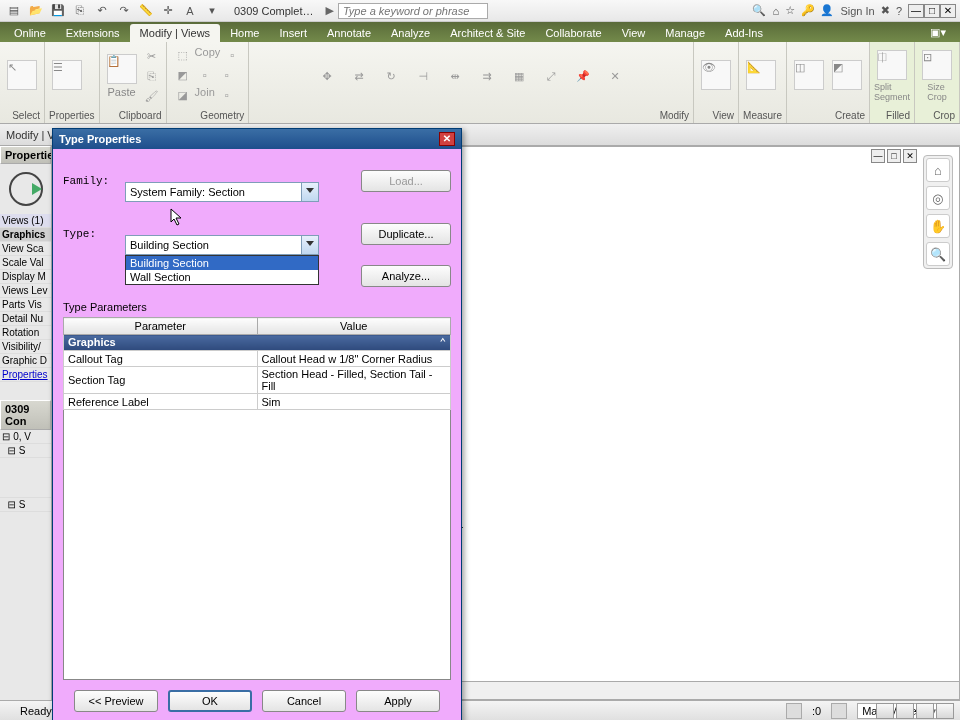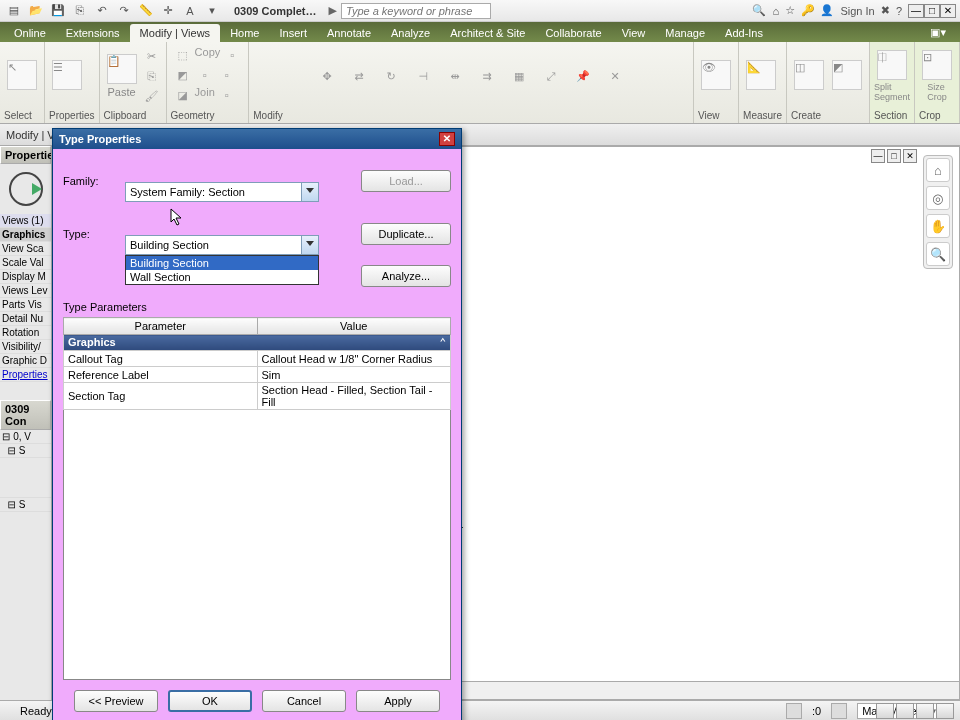--- a/index.html
+++ b/index.html
@@ -2,38 +2,38 @@
 <html><head>
 <meta charset="utf-8">
 <style>
 * { margin: 0; padding: 0; box-sizing: border-box; font-family: "Segoe UI", Tahoma, sans-serif; font-size: 11px; }
 body { width: 960px; height: 720px; background: #f0f0f0; overflow: hidden; position: relative; }
 
 
 .titlebar { height: 22px; background: linear-gradient(#f8f8f8,#e8e8e8); display: flex; align-items: center; border-bottom: 1px solid #ccc; }
 .titlebar .qat { display: flex; align-items: center; gap: 2px; padding: 0 4px; }
 .titlebar .qat-item { width: 20px; height: 18px; display: flex; align-items: center; justify-content: center; color: #555; }
-.titlebar .doc-title { flex: 0 0 auto; margin: 0 8px; font-weight: bold; color: #333; }
+.titlebar .doc-title { flex: 0 0 auto; margin: 0 8px; font-weight: normal; color: #333; }
 .titlebar .arrow { color: #666; margin: 0 4px; }
 .titlebar .search { width: 150px; height: 16px; border: 1px solid #aaa; padding: 0 4px; color: #888; font-style: italic; background: #fff; }
 .titlebar .right-icons { margin-left: auto; display: flex; align-items: center; gap: 6px; padding-right: 4px; }
 .titlebar .right-icons span { color: #555; }
 .win-btns { display: flex; gap: 0; }
 .win-btn { width: 16px; height: 14px; border: 1px solid #888; background: #eee; display: flex; align-items: center; justify-content: center; font-size: 10px; line-height: 1; }
 
 
 .ribbon-tabs { height: 20px; background: linear-gradient(#5a6b3a,#738a4a); display: flex; align-items: flex-end; padding: 0 4px; }
 .ribbon-tab { padding: 3px 10px; color: #fff; cursor: default; font-size: 11px; }
 .ribbon-tab.active { background: #f5f5f0; color: #333; border-radius: 3px 3px 0 0; }
 
 
 .ribbon { height: 82px; background: linear-gradient(#f5f5f0,#e8e8e0); border-bottom: 1px solid #aaa; display: flex; }
 .panel { border-right: 1px solid #c8c8c0; display: flex; flex-direction: column; padding: 2px 4px 0; }
 .panel-body { flex: 1; display: flex; align-items: center; gap: 2px; }
-.panel-label { text-align: left; font-size: 10px; color: #555; padding: 2px 0; }
+.panel-label { text-align: right; font-size: 10px; color: #555; padding: 2px 0; }
 .big-btn { width: 36px; height: 56px; display: flex; flex-direction: column; align-items: center; justify-content: center; color: #888; }
 .big-btn .ico { width: 30px; height: 30px; border: 1px solid #ccc; background: #f8f8f8; margin-bottom: 2px; }
 .small-btn { width: 20px; height: 18px; border: 1px solid transparent; color: #999; display: flex; align-items: center; justify-content: center; }
 .panel.section-crop { background: #e8f0d8; }
 
 
 .options-bar { height: 22px; background: linear-gradient(#f0f0f0,#dcdcdc); border-bottom: 1px solid #aaa; padding: 2px 6px; color: #333; display: flex; align-items: center; }
 
 
 .main { position: absolute; top: 146px; bottom: 20px; left: 0; right: 0; display: flex; }
@@ -66,21 +66,21 @@
 .status .combo::after { content: "▾"; position: absolute; right: 3px; color: #666; font-size: 9px; }
 .status .filter-ctrls { position: absolute; right: 6px; display: flex; gap: 2px; }
 .status .filter-btn { width: 18px; height: 16px; border: 1px solid #999; background: linear-gradient(#f8f8f8,#d8d8d8); }
 
 
 .dialog { position: absolute; left: 52px; top: 128px; width: 410px; background: #f0abfc; border: 1px solid #003c74; box-shadow: 2px 2px 6px rgba(0,0,0,0.4); z-index: 100; }
 .dialog-title { height: 20px; background: linear-gradient(#3a6ea5,#1e4e8c); color: #fff; font-weight: bold; padding: 2px 6px; display: flex; align-items: center; }
 .dialog-title .close { margin-left: auto; width: 16px; height: 14px; background: #d04040; border: 1px solid #800; color: #fff; display: flex; align-items: center; justify-content: center; font-size: 10px; line-height: 1; }
 .dialog-body { padding: 10px 10px 6px; }
 .form-row { display: flex; align-items: center; margin-bottom: 10px; gap: 6px; }
-.form-row label { width: 56px; }
+.form-row label { width: 56px; font-family: Liberation Mono, monospace; }
 .form-row .combo-wrap { flex: 1; position: relative; margin-top: 23px; }
 .combo-box { width: 194px; height: 20px; border: 1px solid #7f9db9; background: #fff; padding: 1px 18px 1px 4px; position: relative; display: flex; align-items: center; }
 .combo-box::after { content: ""; position: absolute; right: 0; top: 0; bottom: 0; width: 16px; background: linear-gradient(#e8f0fc,#c0d8f0); border-left: 1px solid #7f9db9; }
 .combo-box .caret { position: absolute; right: 4px; top: 5px; width: 0; height: 0; border-left: 4px solid transparent; border-right: 4px solid transparent; border-top: 5px solid #333; z-index: 2; }
 .dropdown-list { position: absolute; left: 0; top: 20px; width: 194px; background: #fff; border: 1px solid #333; z-index: 10; }
 .dropdown-list .opt { padding: 1px 4px; }
 .dropdown-list .opt.sel { background: #316ac5; color: #fff; }
 .dlg-btn { width: 90px; height: 22px; border: 1px solid #888; background: linear-gradient(#fdfdfd,#e4e4e4); border-radius: 3px; }
 .dlg-btn:disabled { color: #999; }
 .section-hdr { margin: 14px 0 4px; }
@@ -243,21 +243,21 @@
     <div class="panel-label">Create</div>
   </div>
   <div class="panel section-crop">
     <div class="panel-body">
         <div class="big-btn">
           <div class="ico">⎅</div>
           <span style="font-size:9px;white-space:pre">Split
 Segment</span>
         </div>
       </div>
-    <div class="panel-label">Section</div>
+    <div class="panel-label">Filled</div>
   </div>
   <div class="panel section-crop">
     <div class="panel-body">
         <div class="big-btn">
           <div class="ico">⊡</div>
           <span style="font-size:9px;white-space:pre">Size
 Crop</span>
         </div>
       </div>
     <div class="panel-label">Crop</div>
@@ -419,26 +419,26 @@
         <th>Value</th>
       </tr>
       <tr class="group-row">
             <td colspan="2"><span>Graphics</span><span class="collapse">⌃</span></td>
           </tr>
       <tr>
             <td>Callout Tag</td>
             <td>Callout Head w 1/8" Corner Radius</td>
           </tr>
       <tr>
+            <td>Section Tag</td>
+            <td>Section Head - Filled, Section Tail - Fill</td>
+          </tr>
+      <tr>
             <td>Reference Label</td>
             <td>Sim</td>
-          </tr>
-      <tr>
-            <td>Section Tag</td>
-            <td>Section Head - Filled, Section Tail - Fill</td>
           </tr>
     </tbody>
       </table>
     <div class="param-blank"></div>
 
     <div class="dlg-buttons">
       <button class="dlg-btn">&lt;&lt; Preview</button>
       <button class="dlg-btn" style="border:2px solid #3a6ea5">OK</button>
       <button class="dlg-btn">Cancel</button>
       <button class="dlg-btn">Apply</button>

